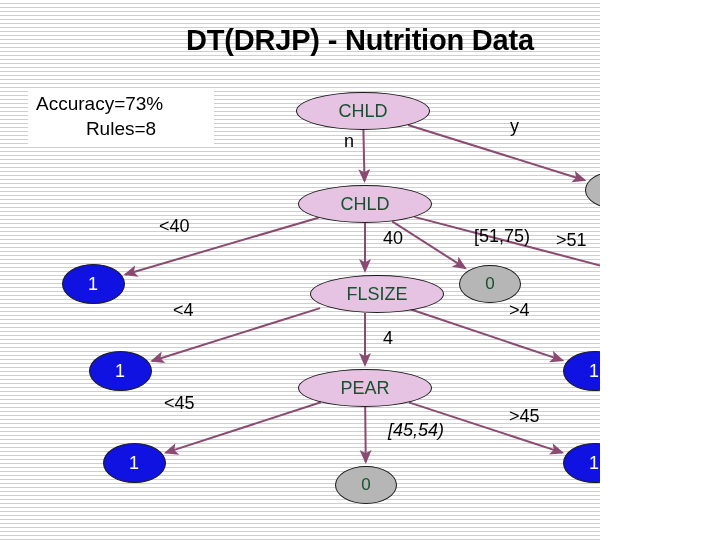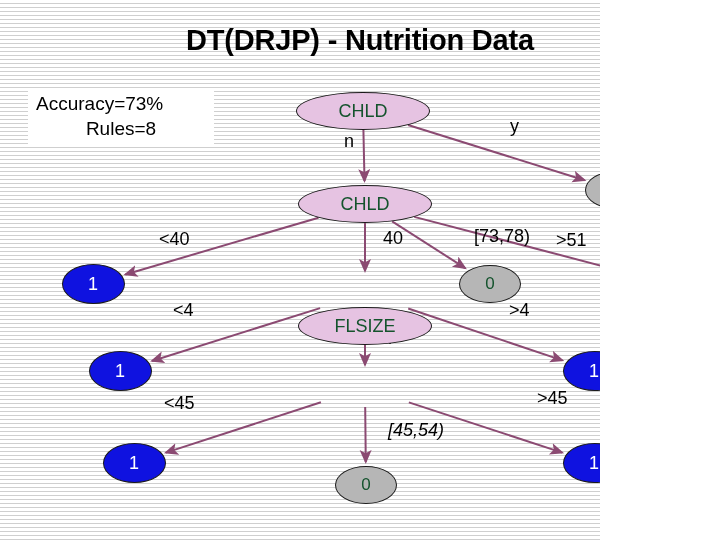--- a/index.html
+++ b/index.html
@@ -124,33 +124,34 @@
       <line x1="320.1160064562746" y1="308.1063979708851" x2="152.0466664700871" y2="360.9281905379727" stroke="#8b4a72" stroke-width="2" marker-end="url(#arrow)"></line>
       <line x1="365" y1="313" x2="365" y2="365" stroke="#8b4a72" stroke-width="2" marker-end="url(#arrow)"></line>
       <line x1="408.19529726303125" y1="308.52418292250394" x2="562.3712678644099" y2="360.36501146532555" stroke="#8b4a72" stroke-width="2" marker-end="url(#arrow)"></line>
       <line x1="320.924998450917" y1="402.31006543801396" x2="165.85032106495" y2="452.658986667224" stroke="#8b4a72" stroke-width="2" marker-end="url(#arrow)"></line>
       <line x1="365.195875451587" y1="406.9999188039412" x2="365.76289269915094" y2="462.00059181764243" stroke="#8b4a72" stroke-width="2" marker-end="url(#arrow)"></line>
       <line x1="408.85731655673624" y1="402.3637499639966" x2="562.2037139822141" y2="452.5863692081487" stroke="#8b4a72" stroke-width="2" marker-end="url(#arrow)"></line>
     </svg>
 
 <div class="edge-label" style="left: 344px; top: 131px;">n</div>
     <div class="edge-label" style="left: 510px; top: 116px;">y</div>
-    <div class="edge-label" style="left: 159px; top: 229px;">&lt;40</div>
+    <div class="edge-label" style="left: 159px; top: 216px;">&lt;40</div>
     <div class="edge-label" style="left: 383px; top: 228px; text-align: right;">40</div>
-    <div class="edge-label" style="left: 474px; top: 226px;">[73,78)</div>
+    <div class="edge-label" style="left: 474px; top: 226px;">[51,75)</div>
     <div class="edge-label" style="left: 556px; top: 230px; text-align: right;">&gt;51</div>
     <div class="edge-label" style="left: 173px; top: 300px;">&lt;4</div>
     <div class="edge-label" style="left: 383px; top: 328px;">4</div>
     <div class="edge-label" style="left: 509px; top: 300px;">&gt;4</div>
     <div class="edge-label" style="left: 164px; top: 393px;">&lt;45</div>
     <div class="edge-label" style="left: 388px; top: 420px; font-style: italic;">[45,54)</div>
-    <div class="edge-label" style="left: 509px; top: 388px; margin-left: 28px;">&gt;45</div>
+    <div class="edge-label" style="left: 509px; top: 406px;">&gt;45</div>
     <div class="node internal" style="left: 296px; top: 92px; width: 134px; height: 38px;">CHLD</div>
     <div class="node internal" style="left: 298px; top: 185px; width: 134px; height: 38px;">CHLD</div>
-    <div class="node internal" style="left: 298px; top: 275px; width: 134px; height: 38px; margin-top: 32px;">FLSIZE</div>
+    <div class="node internal" style="left: 310px; top: 275px; width: 134px; height: 38px;">FLSIZE</div>
+    <div class="node internal" style="left: 298px; top: 369px; width: 134px; height: 38px;">PEAR</div>
     <div class="node leaf-zero" style="left: 585px; top: 171px; width: 62px; height: 38px;">0</div>
     <div class="node leaf-zero" style="left: 459px; top: 265px; width: 62px; height: 38px;">0</div>
     <div class="node leaf-zero" style="left: 335px; top: 466px; width: 62px; height: 38px;">0</div>
     <div class="node leaf-one" style="left: 61.5px; top: 264px; width: 63px; height: 40px;">1</div>
     <div class="node leaf-one" style="left: 620.5px; top: 259px; width: 63px; height: 40px;">1</div>
     <div class="node leaf-one" style="left: 88.5px; top: 351px; width: 63px; height: 40px;">1</div>
     <div class="node leaf-one" style="left: 562.5px; top: 351px; width: 63px; height: 40px;">1</div>
     <div class="node leaf-one" style="left: 102.5px; top: 443px; width: 63px; height: 40px;">1</div>
     <div class="node leaf-one" style="left: 562.5px; top: 443px; width: 63px; height: 40px;">1</div>
   </div>

